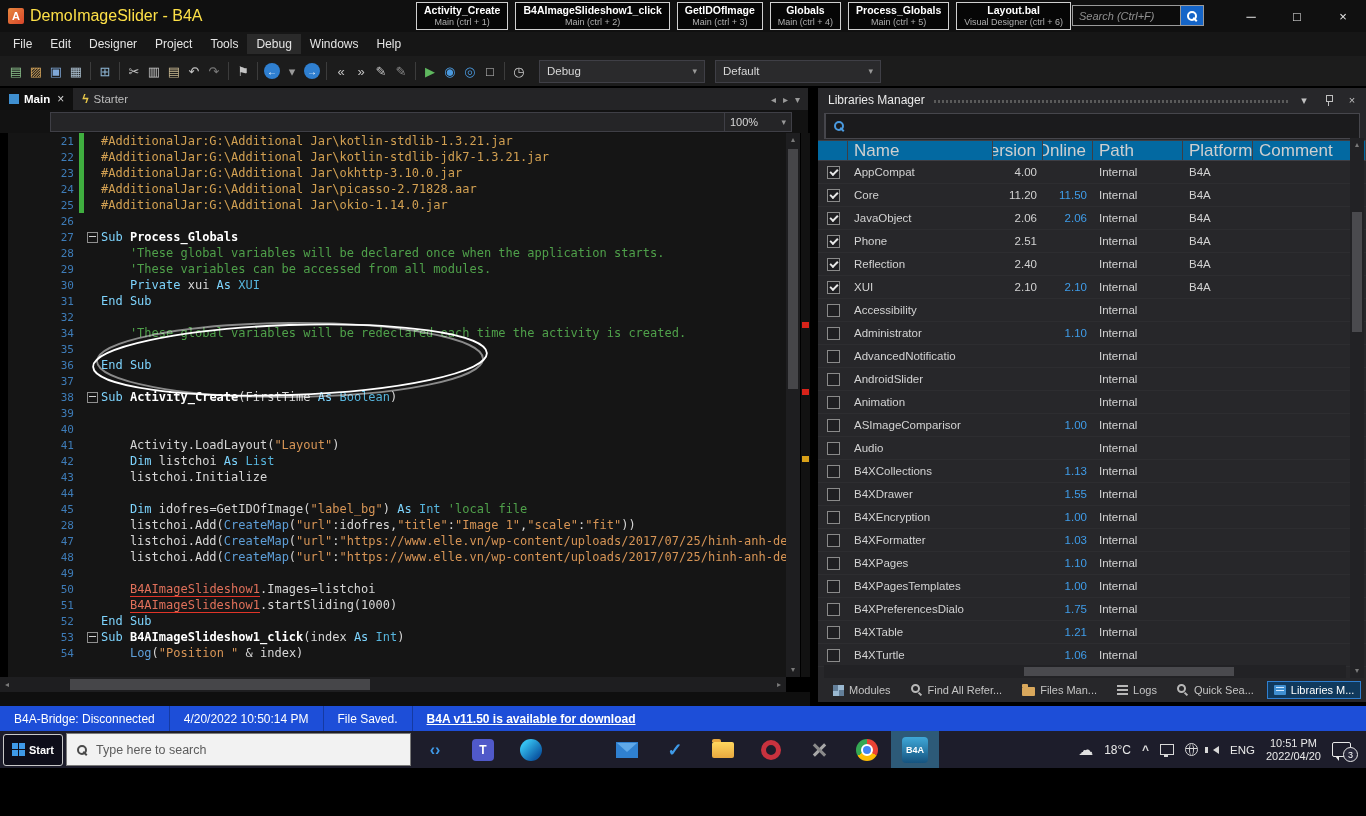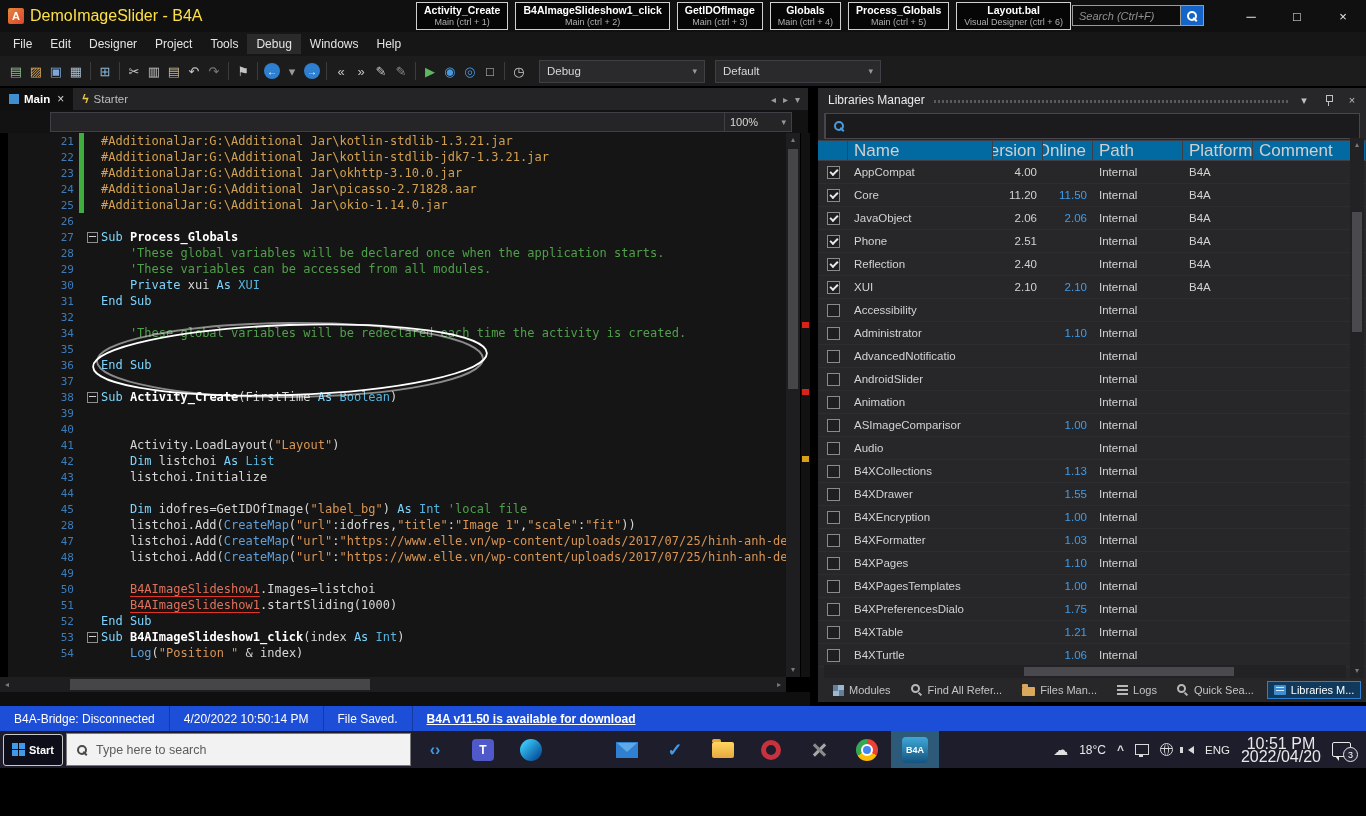--- a/index.html
+++ b/index.html
@@ -181,21 +181,21 @@
   .temp{font-size:12px}
   .chev{font-weight:bold;font-size:12px;color:#d8d8d8}
   .mini-mon{width:12px;height:9px;border:1px solid #d8d8d8;position:relative;display:inline-block}
   .mini-mon::after{content:"";position:absolute;left:3px;bottom:-3px;width:4px;height:2px;background:#d8d8d8}
   .mini-globe{width:11px;height:11px;border:1px solid #d8d8d8;border-radius:50%;position:relative;display:inline-block}
   .mini-globe::before{content:"";position:absolute;left:0;right:0;top:4px;height:1px;background:#d8d8d8}
   .mini-globe::after{content:"";position:absolute;left:3px;top:0;bottom:0;width:3px;border-left:1px solid #d8d8d8;border-right:1px solid #d8d8d8;border-radius:50%}
   .mini-spk{width:0;height:0;border:4px solid transparent;border-right:6px solid #d8d8d8;position:relative;display:inline-block}
   .mini-spk::before{content:"";position:absolute;left:-8px;top:-3px;width:3px;height:6px;background:#d8d8d8}
   .lang{font-size:11.5px}
-  .clock{text-align:center;font-size:16px;line-height:13px}
+  .clock{text-align:center;font-size:11px;line-height:13px}
   .notif{position:relative;width:17px;height:13px;border:1.5px solid #e8e8e8;border-radius:2px;display:inline-block;margin-right:7px}
   .notif::before{content:"";position:absolute;left:2px;bottom:-5px;border-left:4px solid transparent;border-top:5px solid #e8e8e8}
   .badge{position:absolute;right:-8px;bottom:-6px;width:13px;height:13px;border-radius:50%;background:#28283a;border:1px solid #e8e8e8;
          color:#fff;font-size:9px;display:flex;align-items:center;justify-content:center}
   .bottomblack{position:absolute;left:0;top:768px;width:100%;height:48px;background:#000}
 </style>
 </head>
 <body>
 
 <div class="screen">

